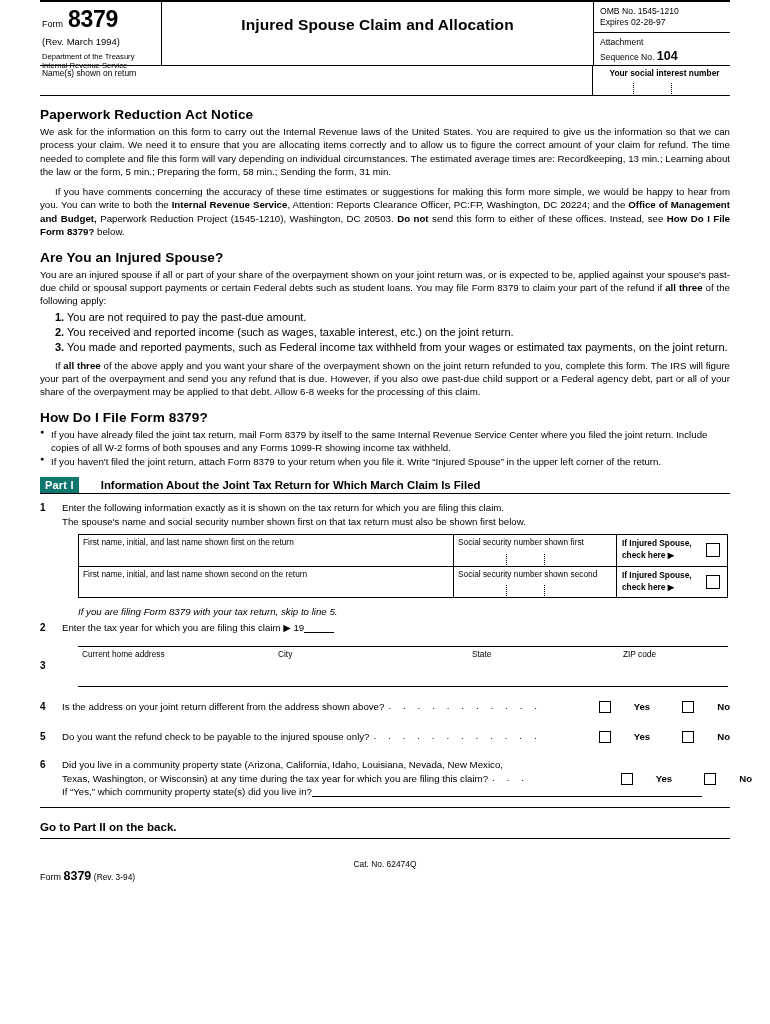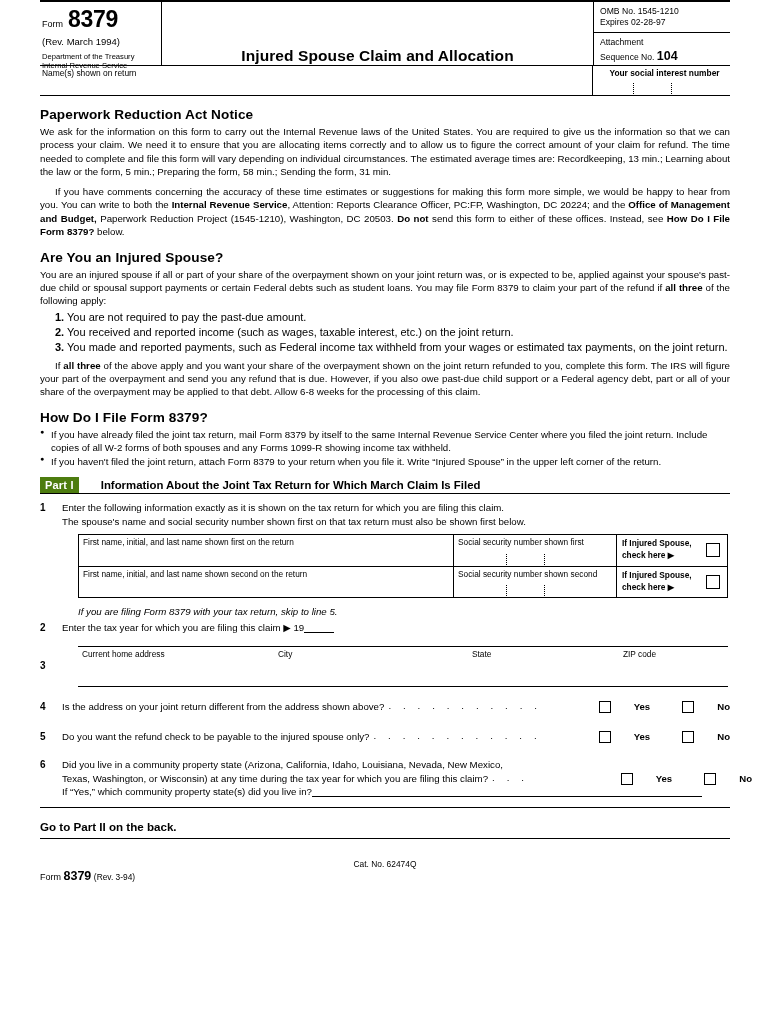--- a/index.html
+++ b/index.html
@@ -18,21 +18,21 @@
 
   
   .masthead { border-top: 2px solid #000; border-bottom: 1.6px solid #000;
               display: flex; width: 690px; height: 66px; }
   .mh-left { width: 122px; border-right: 1.6px solid #000; padding: 4px 0 0 2px; }
   .mh-formline { display: flex; align-items: baseline; gap: 5px; }
   .mh-formword { font-size: 9px; }
   .mh-number { font-size: 23px; font-weight: bold; letter-spacing: -0.3px; }
   .mh-rev { font-size: 9.5px; margin-top: 3px; }
   .mh-dept { font-size: 7.6px; line-height: 1.22; margin-top: 5px; }
-  .mh-center { flex: 1; display: flex; align-items: flex-end;
+  .mh-center { flex: 1; display: flex; align-items: flex-start;
                justify-content: center; padding-top: 14px; }
   .mh-title { font-size: 15.5px; font-weight: bold; letter-spacing: 0.1px; }
   .mh-right { width: 137px; border-left: 1.6px solid #000; display: flex; flex-direction: column; }
   .mh-omb { border-bottom: 1.3px solid #000; padding: 4px 0 3px 6px; font-size: 8.6px; line-height: 1.32; }
   .mh-att { flex: 1; padding: 4px 0 0 6px; font-size: 8.6px; line-height: 1.3; }
   .mh-att b { font-size: 12.5px; }
 
   
   .namerow { display: flex; width: 690px; height: 30px; border-bottom: 1.8px solid #000; }
   .namerow-l { flex: 1; border-right: 1.3px solid #000; padding: 2px 0 0 2px; font-size: 8.4px; }
@@ -49,21 +49,21 @@
   p.body + p.body { margin-top: 6px; }
   .numlist { margin: 2px 0 0 0; }
   .numitem { font-size: 11px; line-height: 1.385; text-indent: 15px; }
   .bullets { margin-top: 2px; }
   .bulitem { font-size: 9.7px; line-height: 1.385; position: relative; padding-left: 11px; }
   .bulitem::before { content: "\25CF"; position: absolute; left: 0; top: -0.5px; font-size: 7px; }
 
   
   .partbar { display: flex; align-items: stretch; width: 690px; margin-top: 9px;
              border-bottom: 1.8px solid #000; height: 17px; }
-  .parttag { background: #4d7c0f; color: #fff; font-size: 11px; font-weight: bold;
+  .parttag { background: #0f766e; color: #fff; font-size: 11px; font-weight: bold;
              padding: 0 5px; display: flex; align-items: center; letter-spacing: 0.2px; }
   .parttitle { font-size: 11.4px; font-weight: bold; display: flex; align-items: center;
                padding-left: 22px; }
 
   .lnrow { display: flex; width: 690px; }
   .lnno { width: 22px; font-size: 10px; font-weight: bold; flex: none; padding-top: 1px; }
   .lntext { font-size: 9.7px; line-height: 1.44; }
 
   
   .nsgrid { width: 650px; margin-left: 38px; margin-top: 5px;

